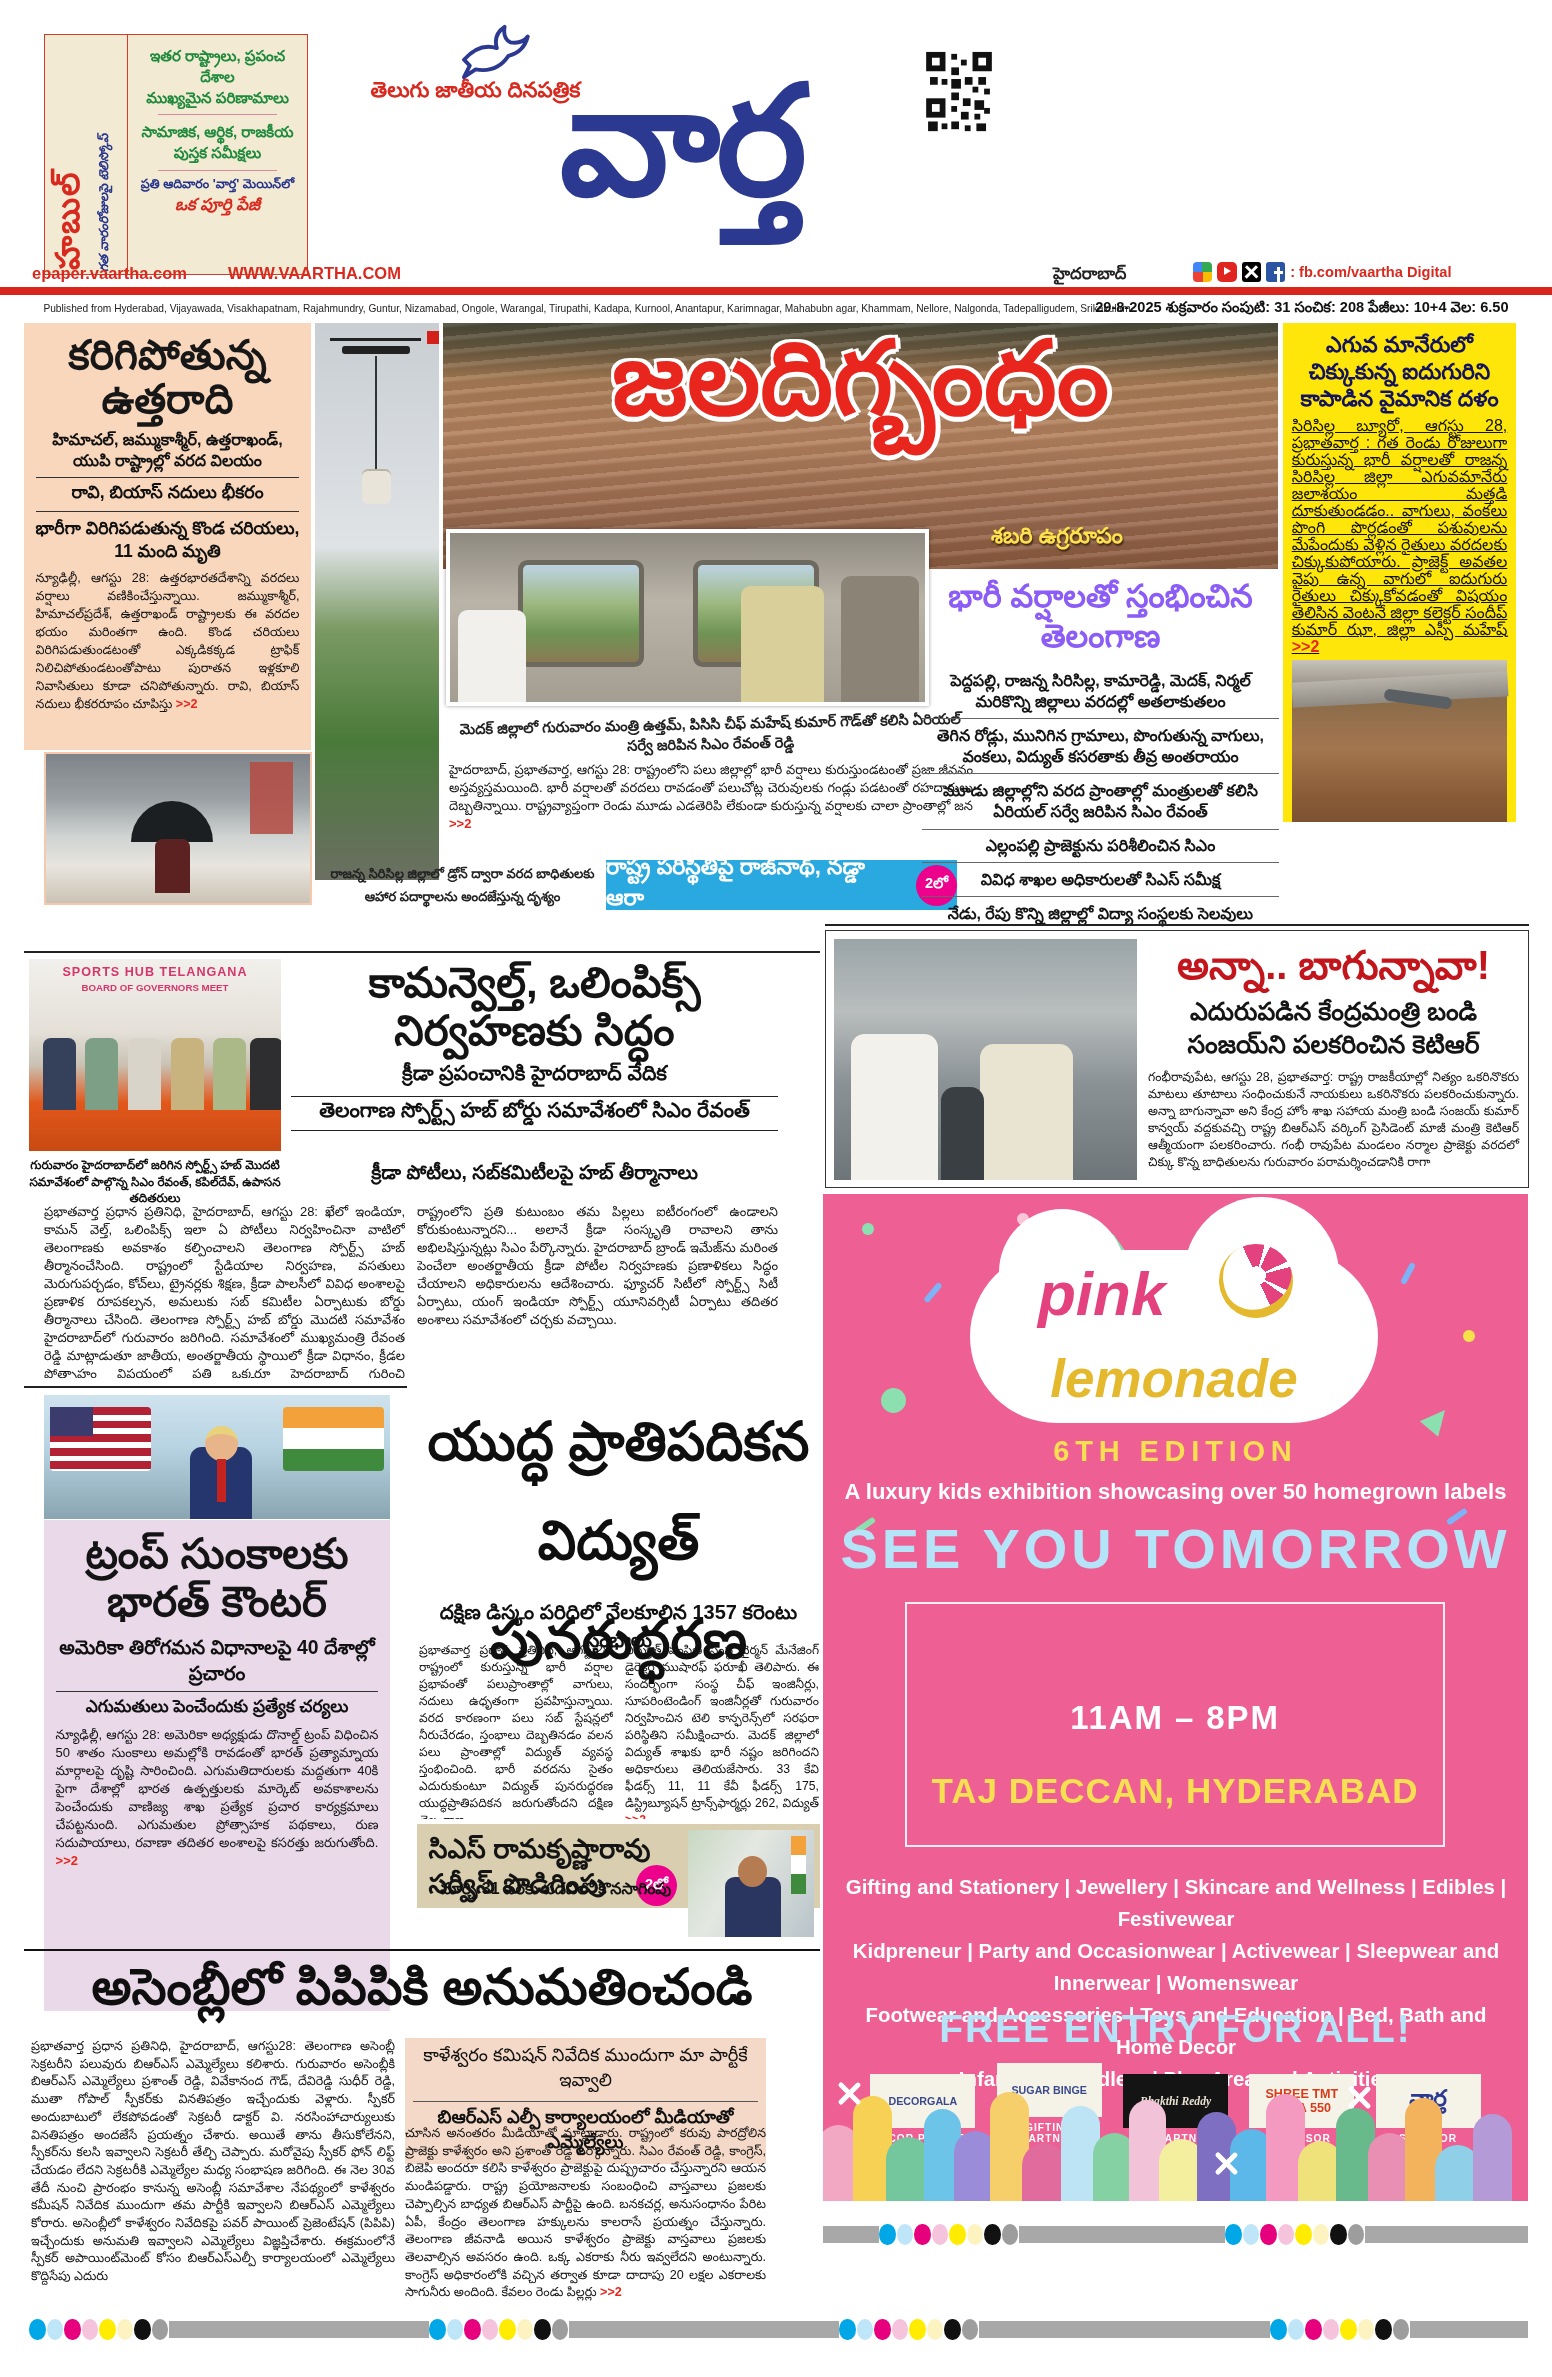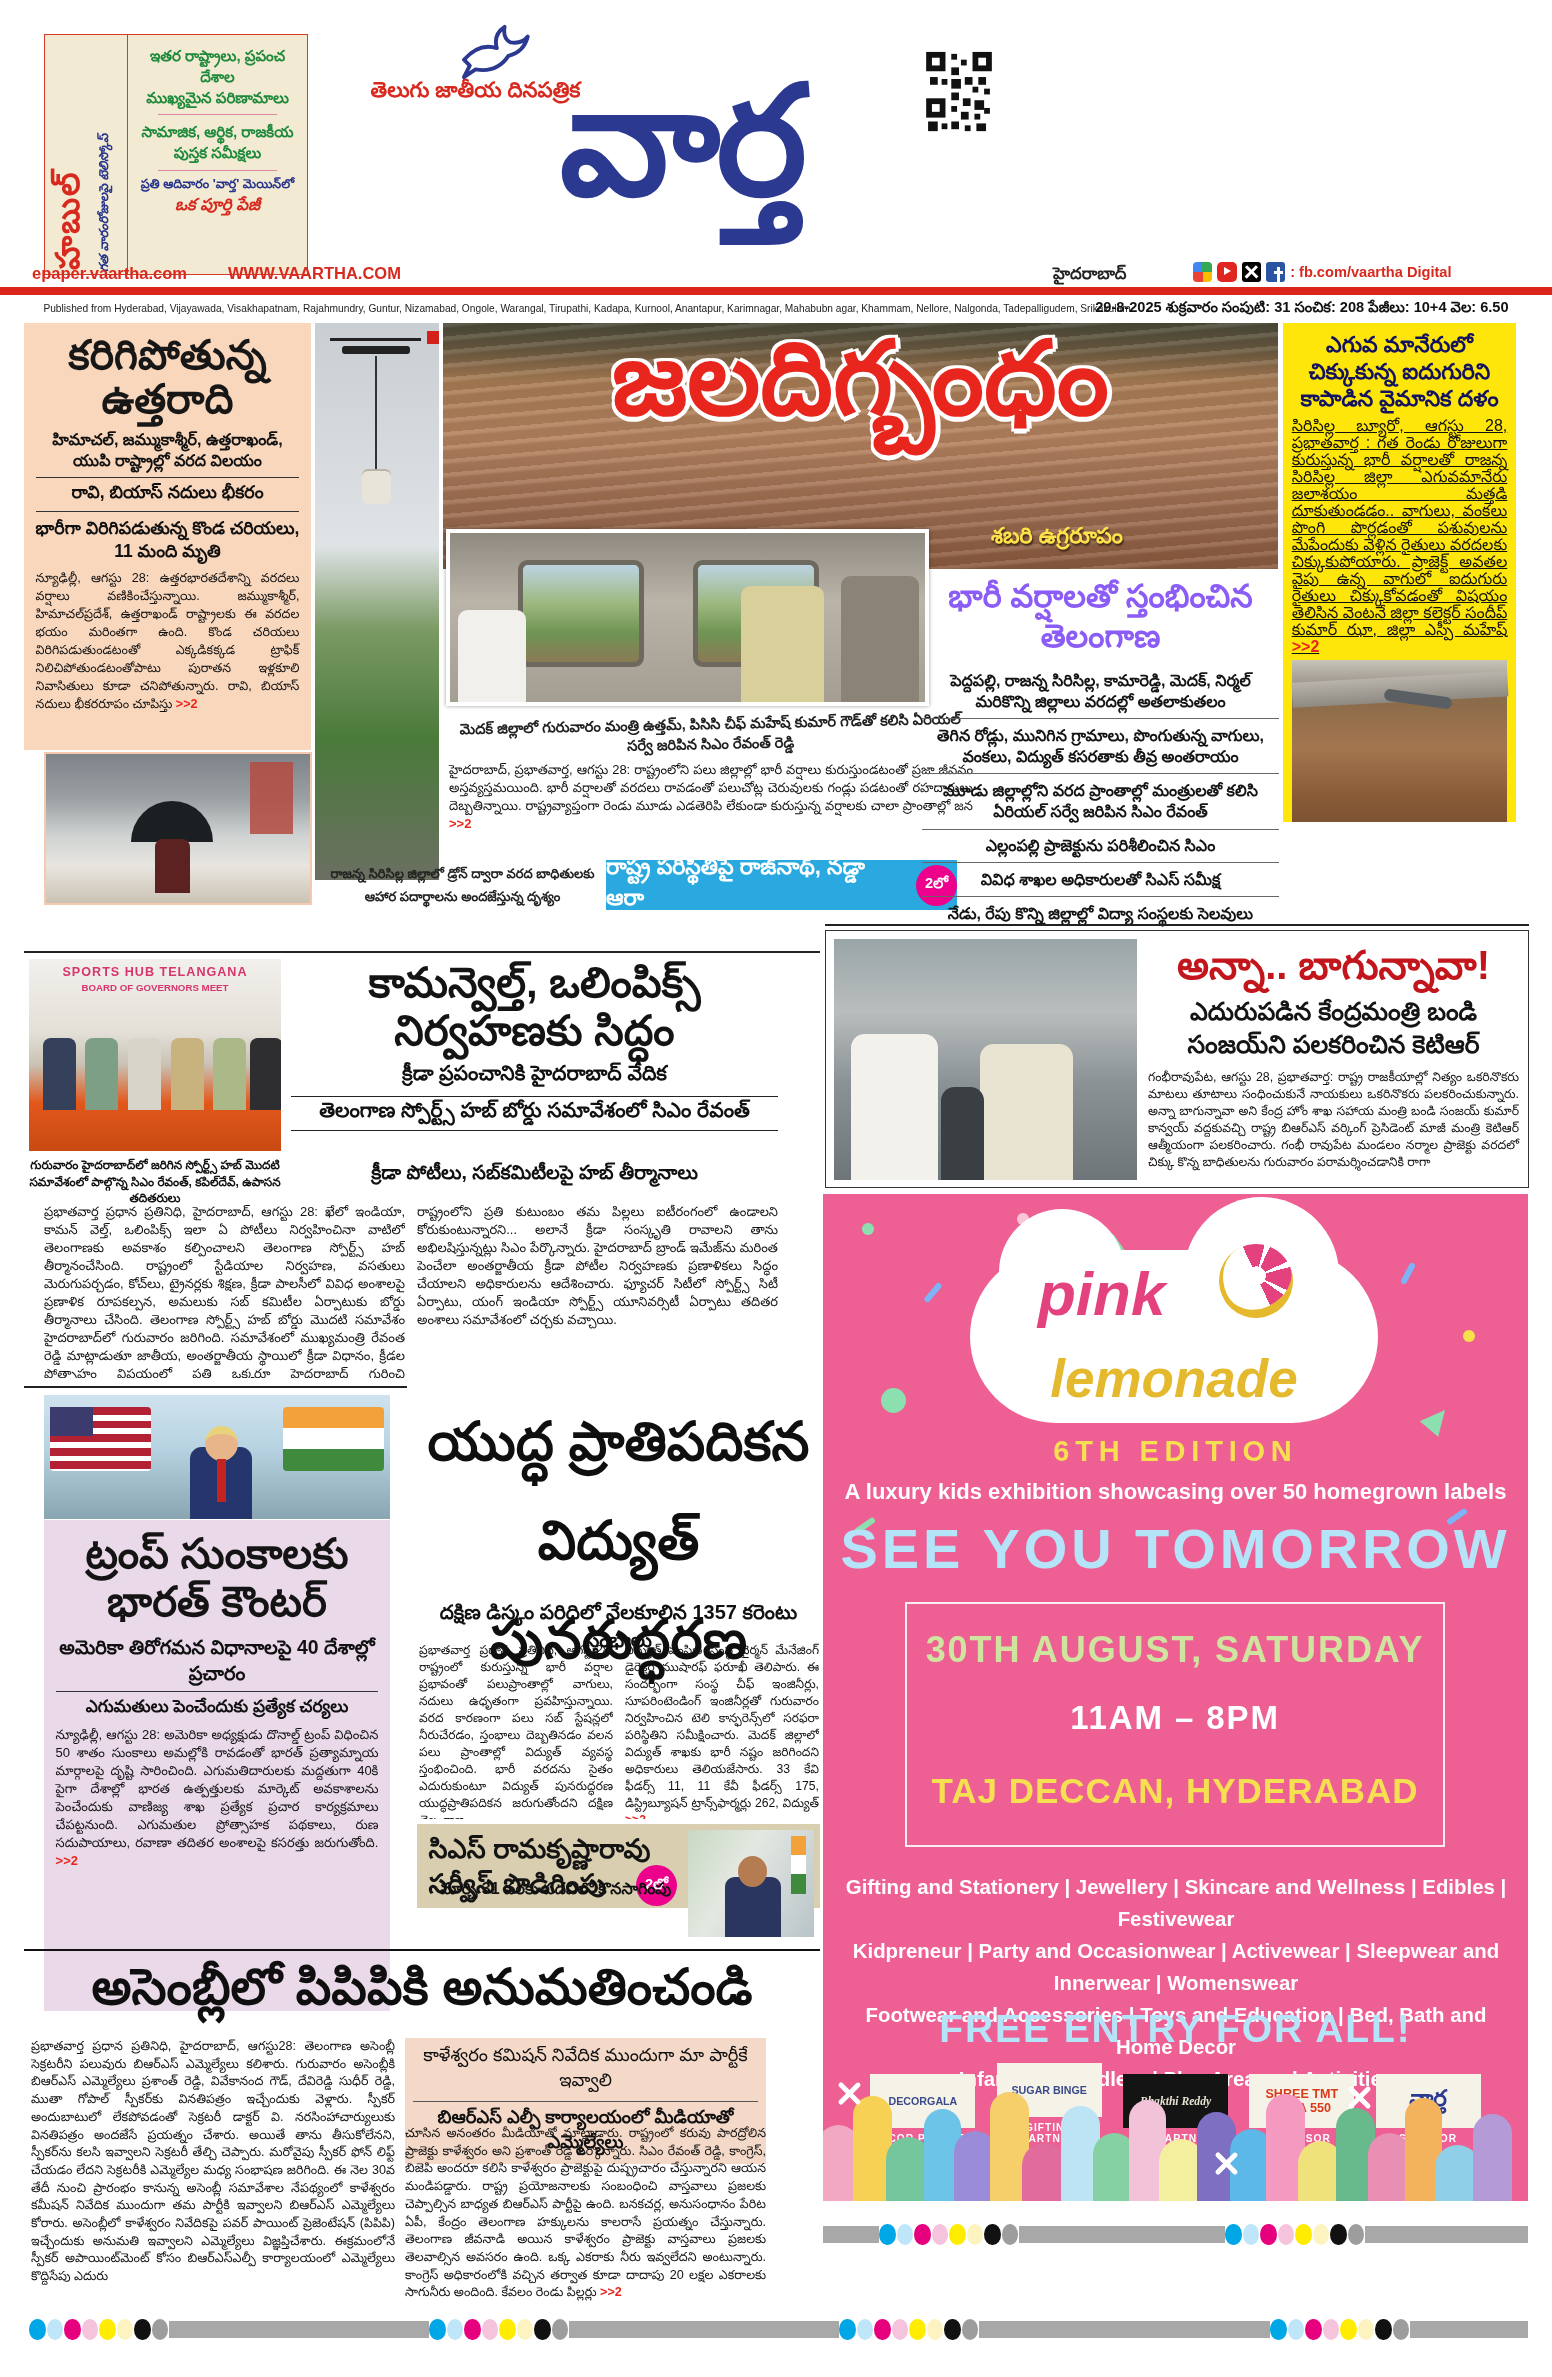--- a/index.html
+++ b/index.html
@@ -457,21 +457,20 @@
 
     <div class="cloud">
       <span class="cloud-pink">pink</span>
       <span class="lemon"></span>
       <span class="cloud-lem">lemonade</span>
     </div>
     <div class="ad-edition">6TH EDITION</div>
     <div class="ad-tagline">A luxury kids exhibition showcasing over 50 homegrown labels</div>
     <div class="ad-seeyou">SEE YOU TOMORROW</div>
     <div class="ad-infobox">
-      <div class="ad-date">30TH AUGUST, SATURDAY</div>
       <div class="ad-time">11AM – 8PM</div>
       <div class="ad-venue">TAJ DECCAN, HYDERABAD</div>
     </div>
     <div class="ad-cats">
       <p>Gifting and Stationery | Jewellery | Skincare and Wellness | Edibles | Festivewear</p>
       <p>Kidpreneur | Party and Occasionwear | Activewear | Sleepwear and Innerwear | Womenswear</p>
       <p>Footwear and Accessories | Toys and Education | Bed, Bath and Home Decor</p>
       <p>Infant and Toddlers | Play Area and Activities</p>
     </div>
     <div class="ad-free">FREE ENTRY FOR ALL!</div>

